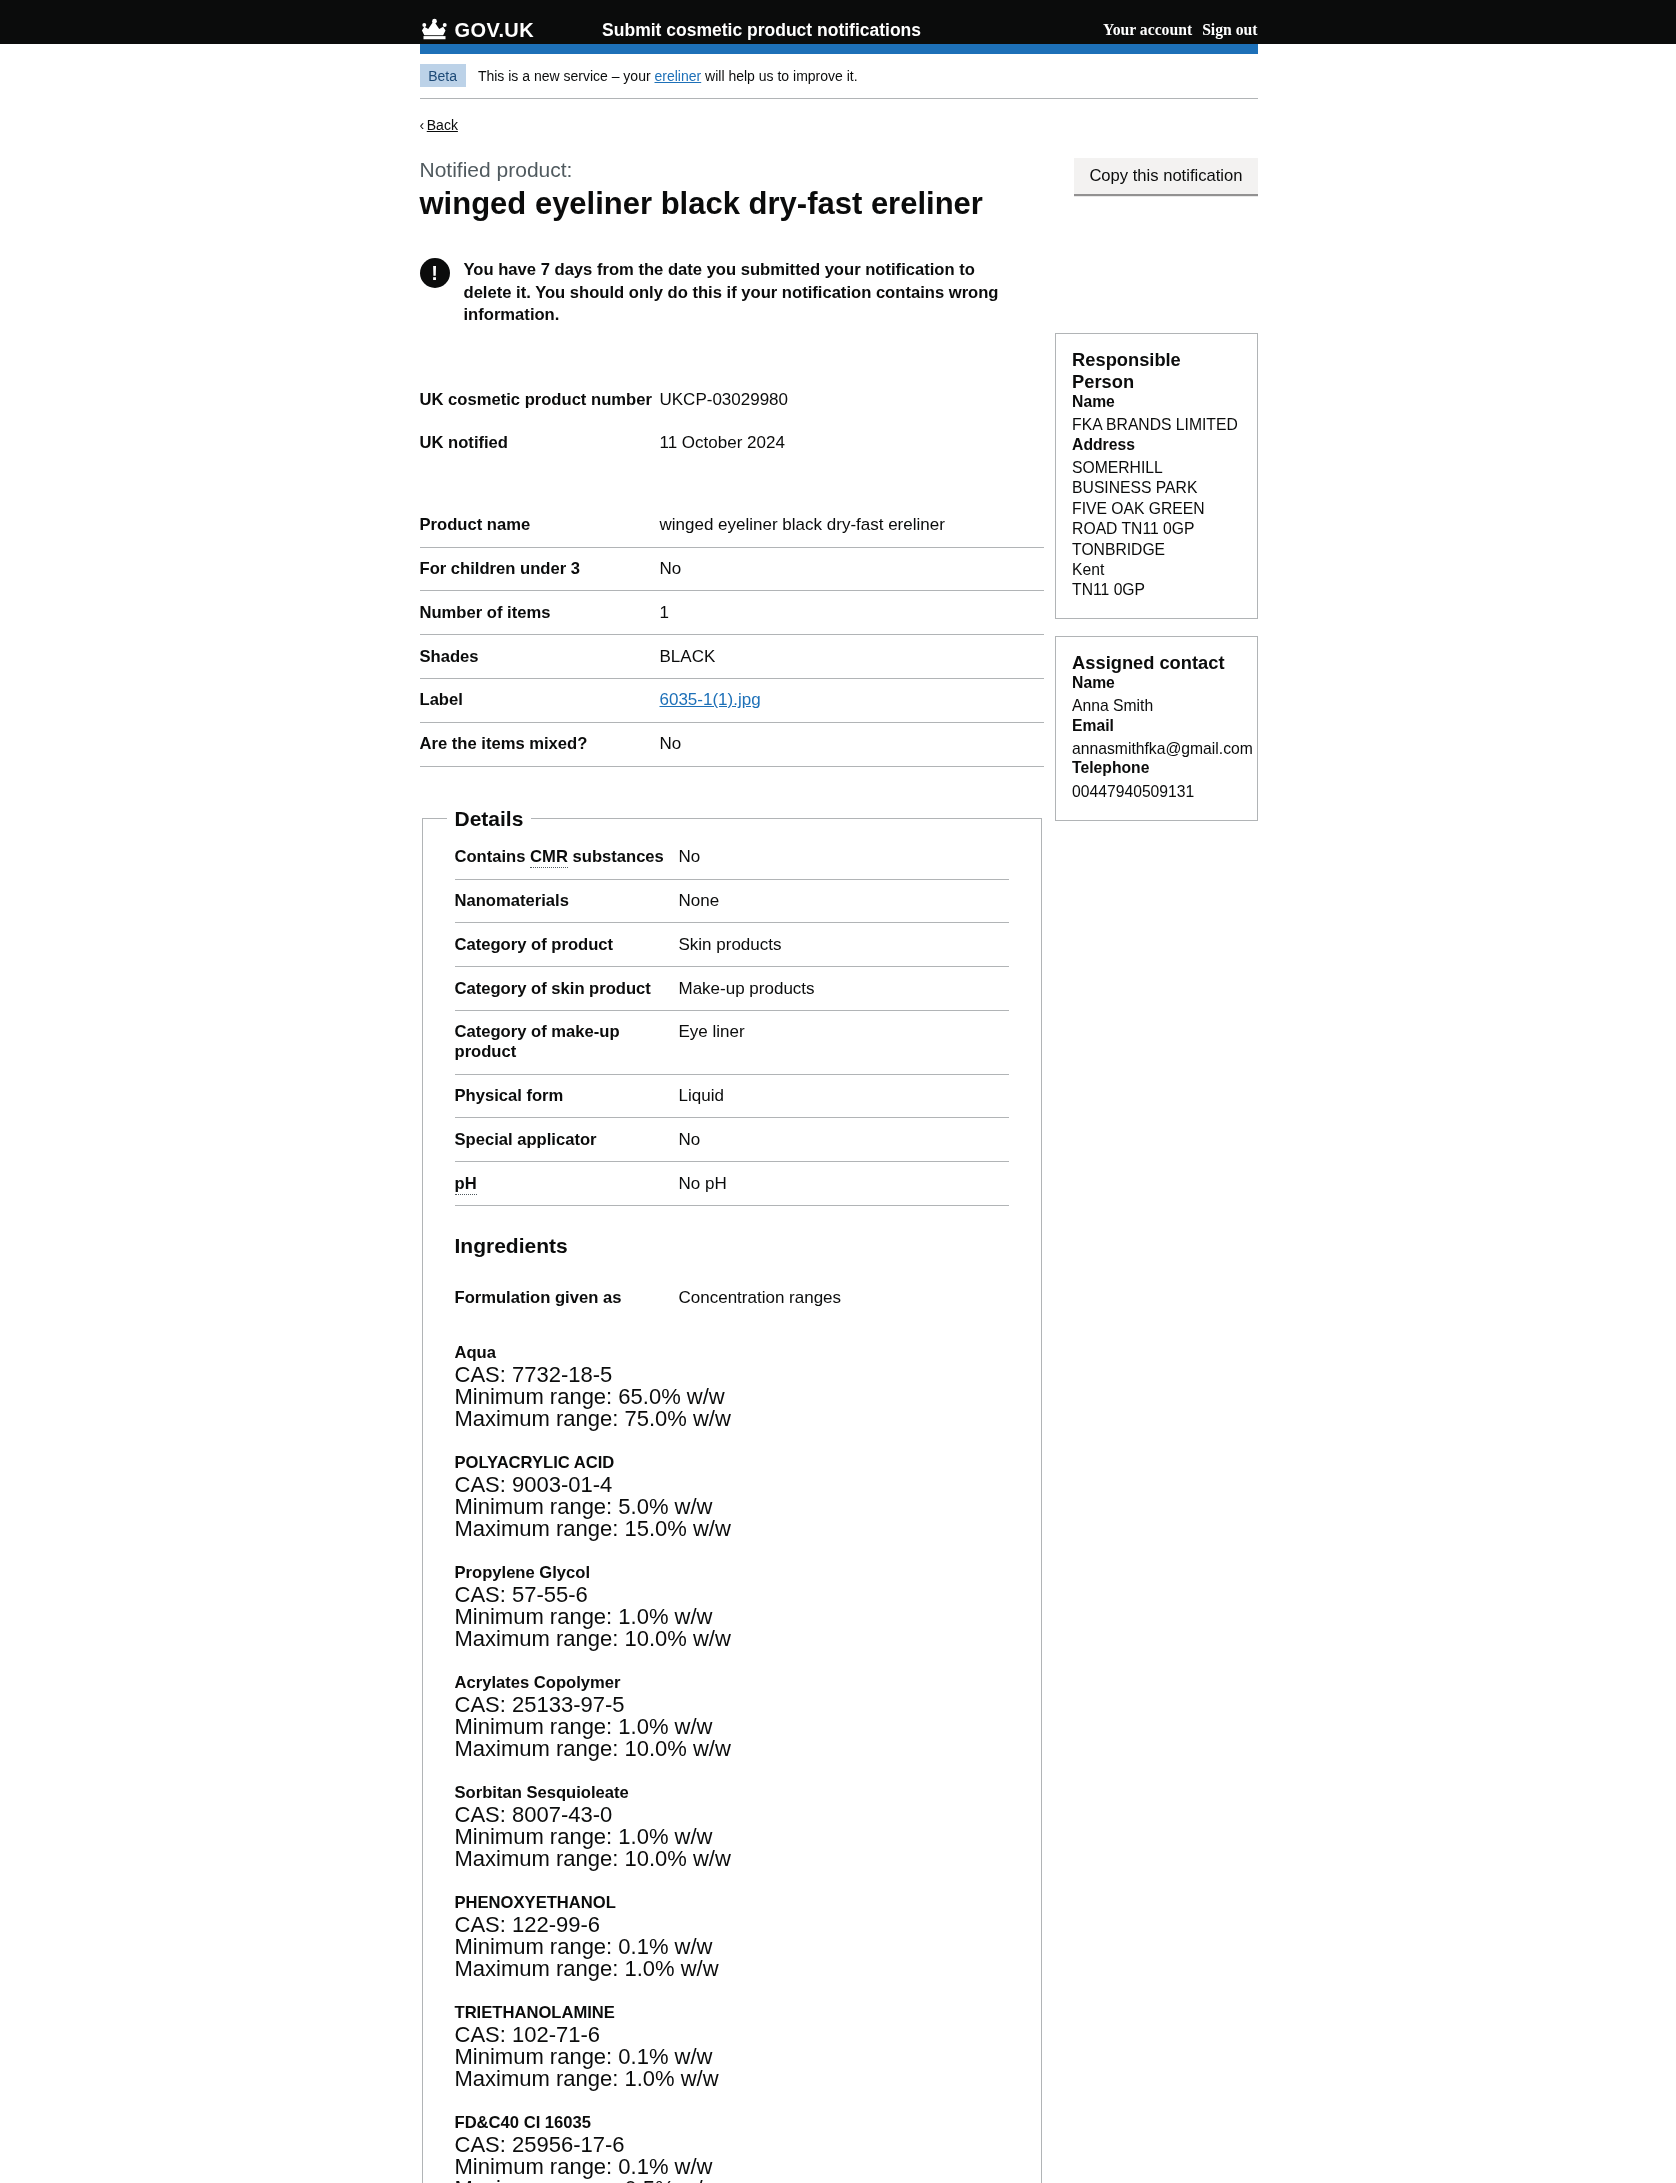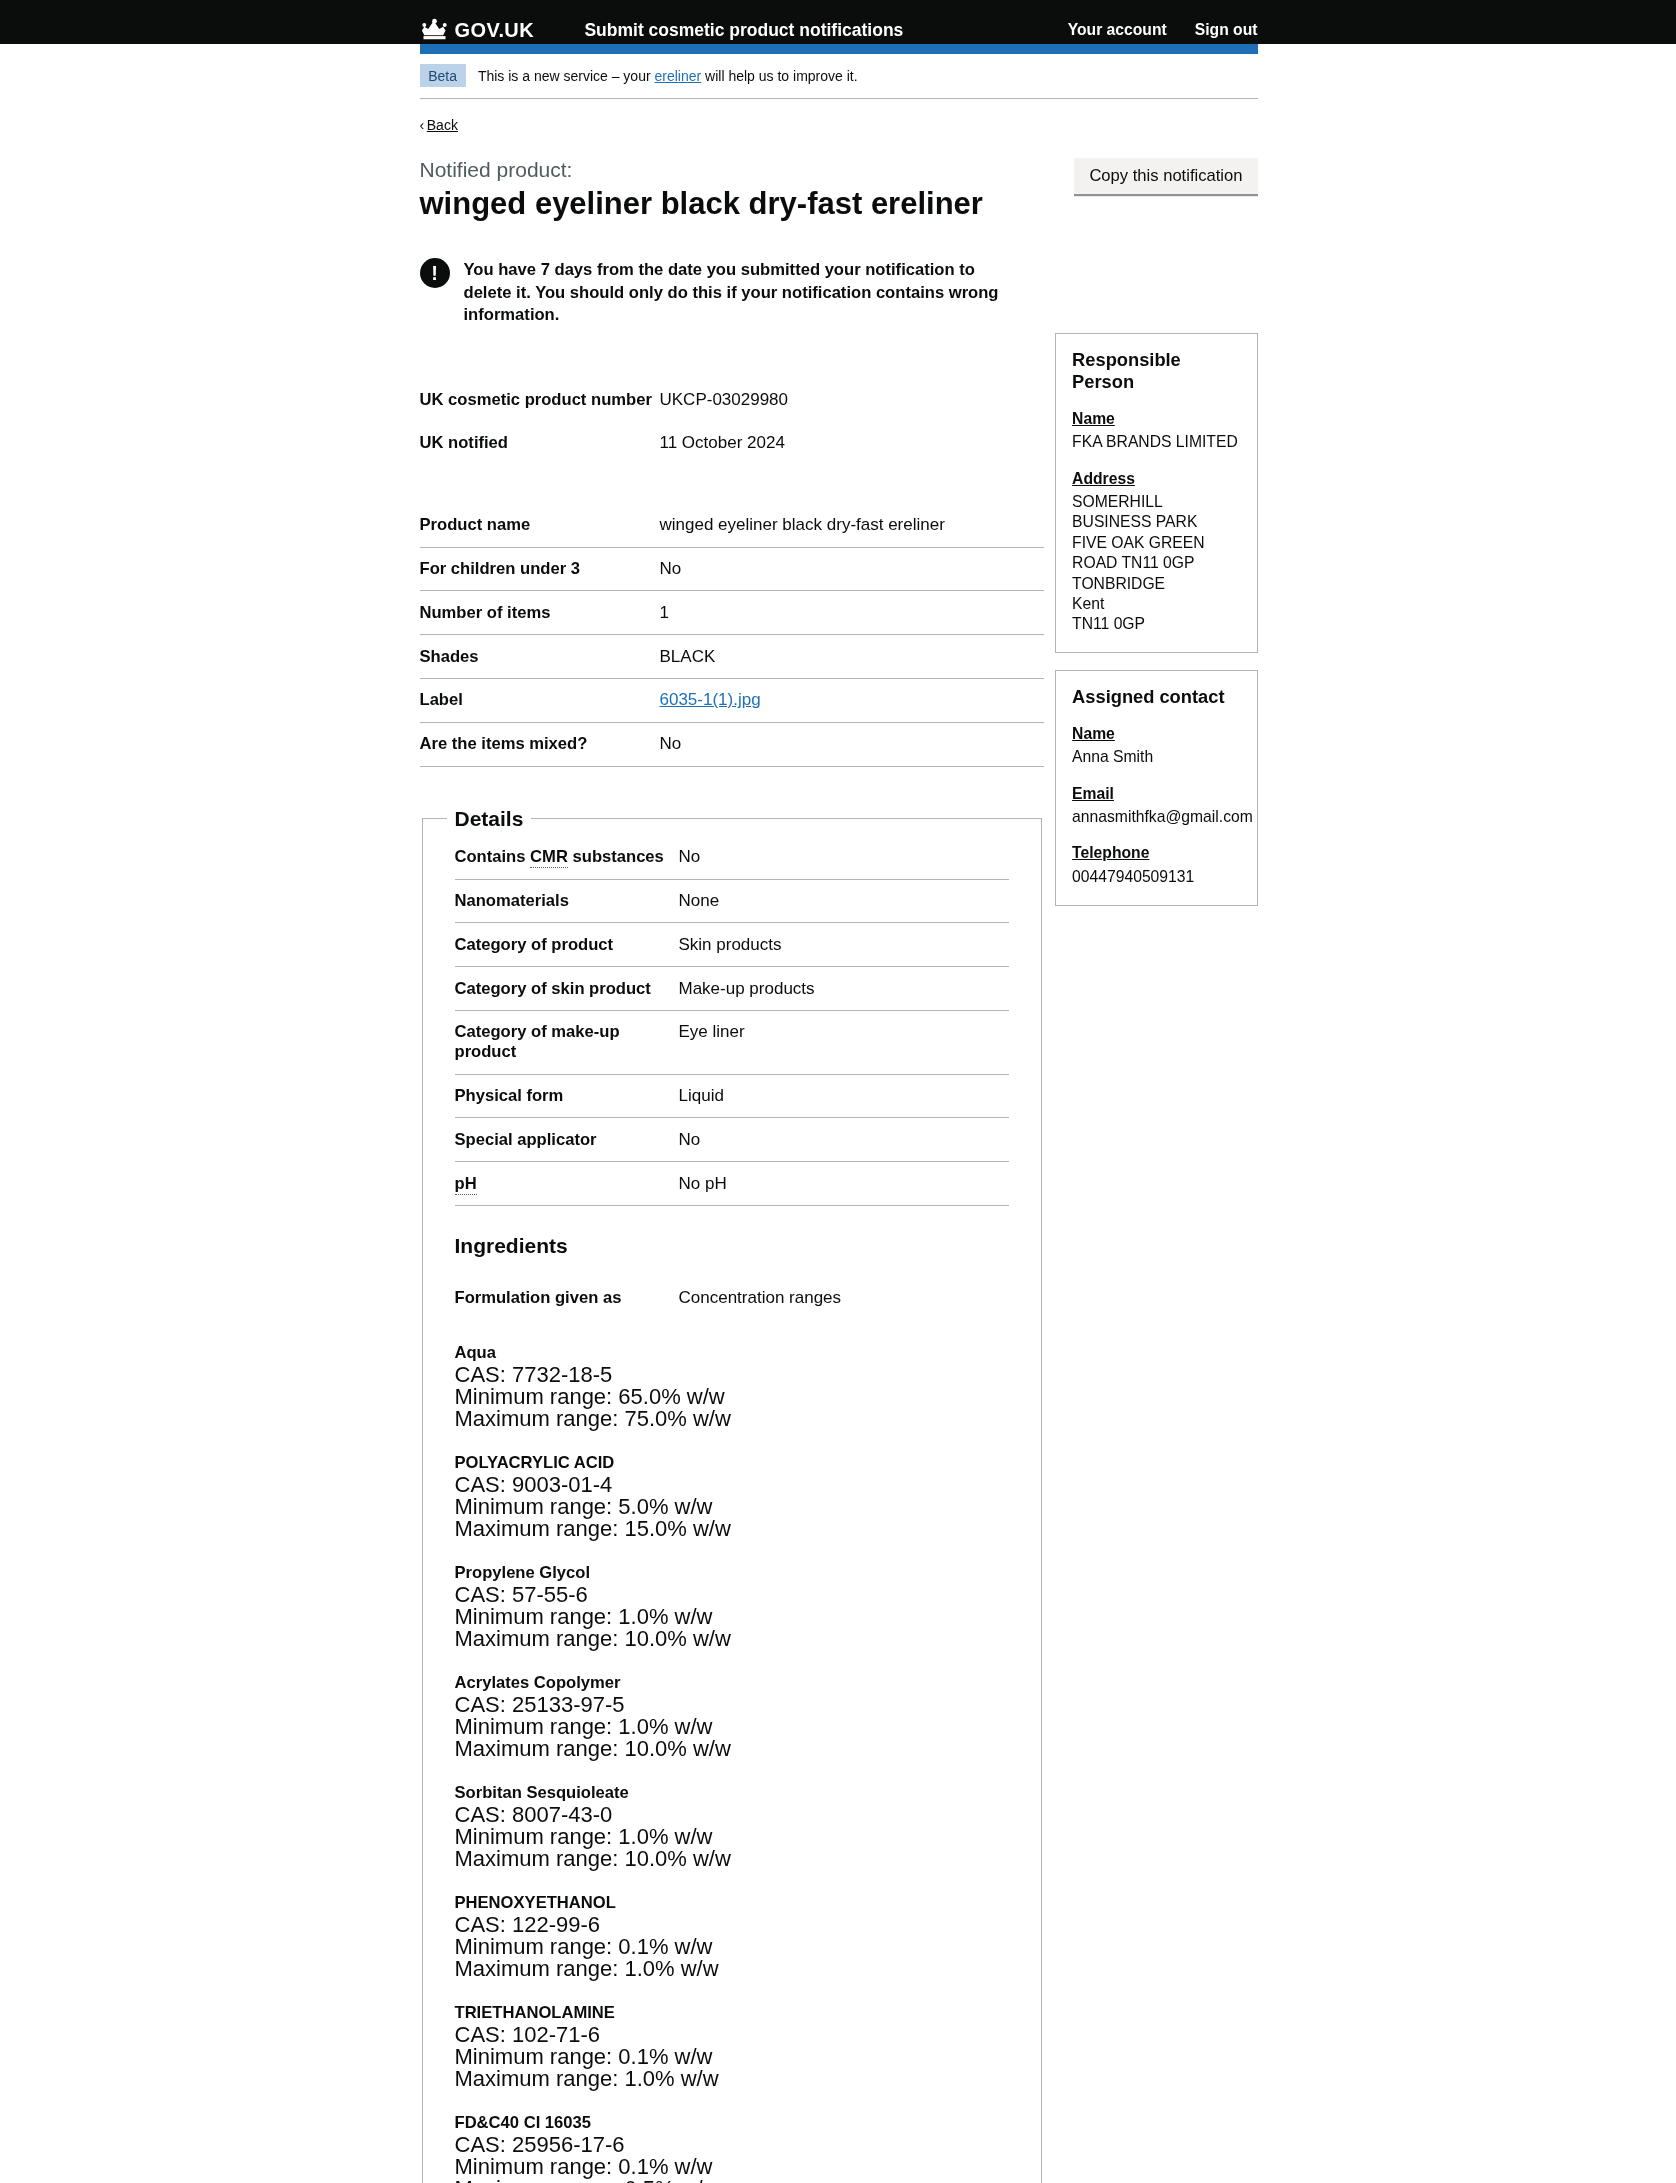--- a/index.html
+++ b/index.html
@@ -8,21 +8,21 @@
   a { color:#1d70b8; }
 
   .container { width:838px; margin:0 auto; position:relative; }
 
   
   .govuk-header { background:#0b0c0c; height:44px; width:100%; }
   .header-inner { display:flex; align-items:center; justify-content:space-between; height:60px; }
   .logo-link { display:flex; align-items:center; gap:6.1px; color:#fff; text-decoration:none; }
   .logo-text { font-size:20px; font-weight:bold; color:#fff; letter-spacing:0.4px; }
   .service-name { font-size:17.5px; font-weight:bold; color:#fff; text-decoration:none; margin-left:-114px; }
-  .header-nav { display:flex; gap:28px; }
+  .header-nav { display:flex; gap:10px;font-family:Liberation Serif, serif; }
   .header-nav a { color:#fff; font-size:15.7px; font-weight:bold; text-decoration:none; }
   .blue-bar { height:9.6px; background:#1d70b8; width:838px; margin:0 auto; }
 
   
   .phase-banner { padding:10.5px 0 11.4px; border-bottom:0.9px solid #b1b4b6; }
   .phase-inner { display:flex; align-items:center; gap:12.2px; }
   .beta-tag { background:#bcd2e8; color:#1d4a77; font-size:14px; padding:3.5px 8.7px; font-weight:normal; }
   .phase-text { font-size:14px; color:#0b0c0c; }
   .phase-text a { color:#1d70b8; }
 
@@ -66,21 +66,21 @@
   .ing-list { margin-top:4.4px; }
   .ing-block { margin-top:22px; }
   .ing-name { font-size:16.6px; font-weight:bold; line-height:22px; }
   .ing-line { font-size:22px; line-height:22px; }
 
   
   .side-spacer { height:139px; }
   .side-box { border:0.9px solid #b1b4b6; padding:15px 16.6px 17.5px; width:203px; }
   .side-box + .side-box { margin-top:16.6px; }
   .side-title { font-size:18.3px; font-weight:bold; }
-  .side-label { font-size:15.7px; font-weight:bold; margin-top:17px;text-decoration:underline; }
+  .side-label { font-size:15.7px; font-weight:bold; margin-top:0; }
   .side-value { font-size:15.7px; margin-top:4.4px; line-height:1.3; color:#0b0c0c; }
 </style>
 </head>
 <body>
 
 <header class="govuk-header">
   <div class="container header-inner">
     <a class="logo-link" href="#">
       <span style="display:inline-block;">
         <svg width="29" height="23.6" viewBox="0 0 36 30">

